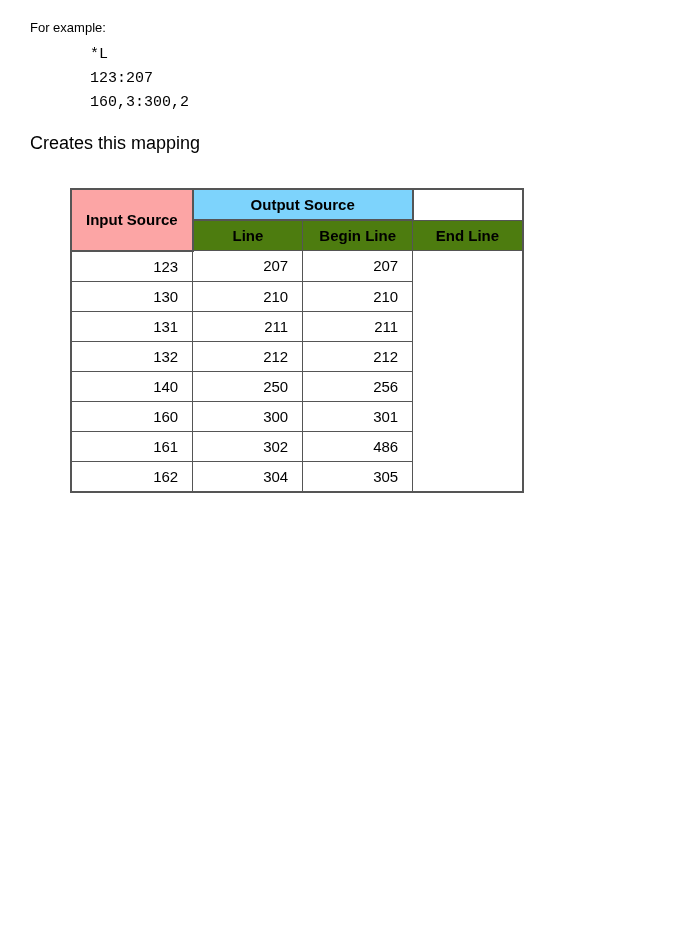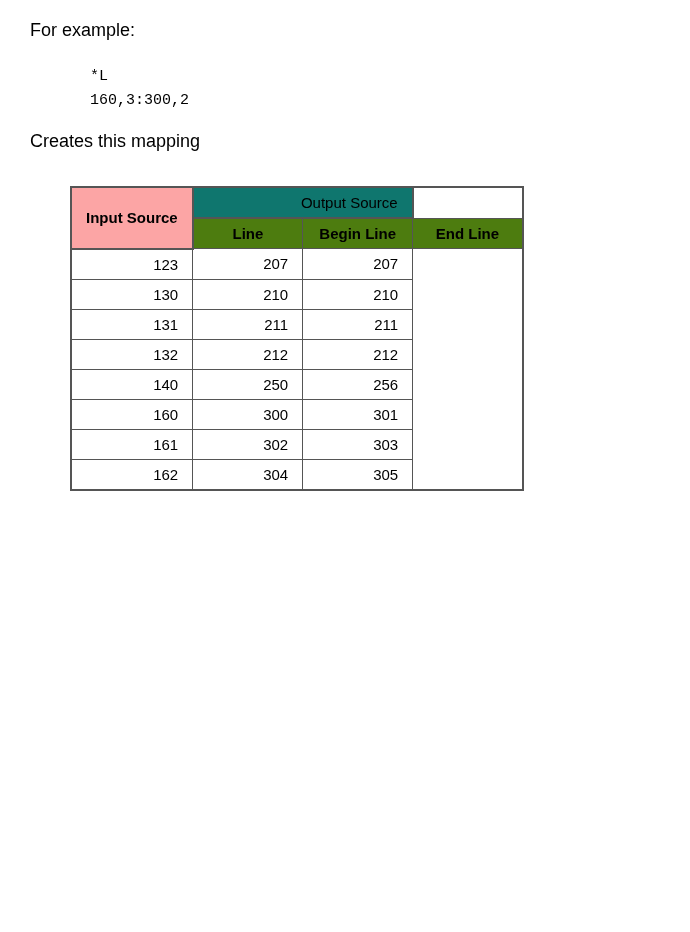--- a/index.html
+++ b/index.html
@@ -4,22 +4,22 @@
   <style>
     * { box-sizing: border-box; margin: 0; padding: 0; }
     body {
       background: #fff;
       font-family: Arial, sans-serif;
       font-size: 16px;
       color: #000;
       padding: 20px 30px;
     }
     .intro-text {
-      font-size: 18px;
-      margin-bottom: 24px;
+      font-size: 13px;
+      margin-bottom: 8px;
     }
     .code-block {
       font-family: 'Courier New', monospace;
       font-size: 15px;
       margin-left: 60px;
       margin-bottom: 18px;
       line-height: 1.6;
     }
     .mapping-text {
       font-size: 18px;
@@ -39,41 +39,42 @@
       font-size: 15px;
       min-width: 110px;
     }
     .header-input {
       background-color: #fca5a5;
       font-weight: bold;
       text-align: center;
       border: 2px solid #555;
     }
     .header-output {
-      background-color: #0f766e;
-      font-weight: normal;
-      text-align: right;
+      background-color: #7dd3fc;
+      font-weight: bold;
+      text-align: center;
       border: 2px solid #555;
     }
     .subheader {
       background-color: #4d7c0f;
       font-weight: bold;
       text-align: center;
     }
     td {
       background-color: #fff;
     }
   </style>
 </head>
 <body>
 
 <p class="intro-text">For example:</p>
 
 <div class="code-block">
   <div>*L</div>
+  <div>123:207</div>
   <div>160,3:300,2</div>
 </div>
 
 <p class="mapping-text">Creates this mapping</p>
 
 <div class="table-wrapper">
   <table>
     <thead>
       <tr>
         <th class="header-input" rowspan="2">Input Source</th>
@@ -112,21 +113,21 @@
           <td>256</td>
         </tr>
         <tr>
           <td>160</td>
           <td>300</td>
           <td>301</td>
         </tr>
         <tr>
           <td>161</td>
           <td>302</td>
-          <td>303</td>
+          <td>486</td>
         </tr>
         <tr>
           <td>162</td>
           <td>304</td>
           <td>305</td>
         </tr>
       </tbody>
   </table>
 </div>
 

